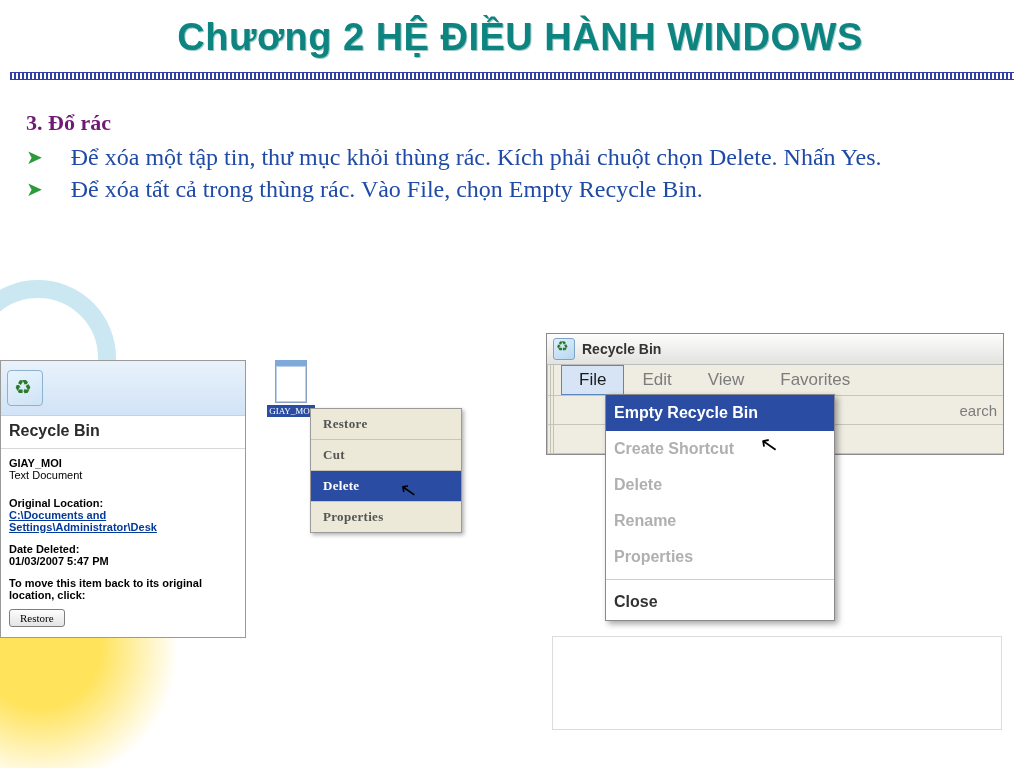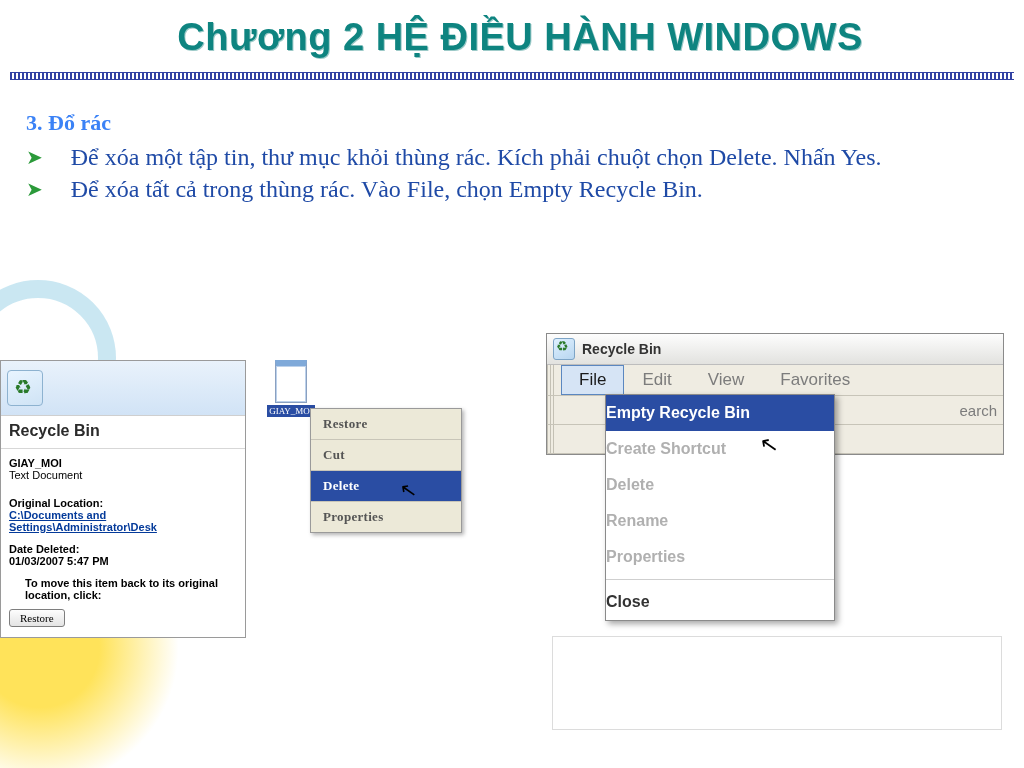--- a/index.html
+++ b/index.html
@@ -53,21 +53,21 @@
     background:
       repeating-linear-gradient(90deg, #3141a3 0 2px, #fff 2px 4px);
     border-top: 1px solid #3141a3;
     border-bottom: 1px solid #3141a3;
     z-index: 2;
   }
   .section-heading {
     position: absolute;
     left: 26px;
     top: 110px;
-    color: #3b82f6;
+    color: #701a75;
     font-size: 22px;
     font-family: "Times New Roman", serif;
     font-weight: 700;
     z-index: 2;
   }
   .bullet-row {
     position: absolute;
     left: 26px;
     display: flex;
     align-items: flex-start;
@@ -255,21 +255,21 @@
     position:absolute;
     left: 58px; top: 60px;
     width: 228px;
     background:#fff;
     border:1px solid #8a8a8a;
     box-shadow: 3px 3px 6px rgba(0,0,0,.35);
     font-size:16px; font-weight:700; color:#b0b0b0;
     z-index:5;
   }
   .win-right .dropdown .di {
-    padding:9px 0;
+    padding:9px 8px;
   }
   .win-right .dropdown .di.enabled { color:#333; }
   .win-right .dropdown .di.sel { background:#2a4da3; color:#fff; }
   .win-right .dropdown .sep { height:1px; background:#cfcfcf; margin:4px 0; }
 
   .cursor-right {
     position:absolute; left:760px; top:432px;
     font-size:22px; color:#000; z-index:6;
     transform: rotate(-10deg);
   }
@@ -308,21 +308,21 @@
     <div class="bin-icon"></div>
   </div>
   <div class="rb-title">Recycle Bin</div>
   <div class="details">
     <div class="strong">GIAY_MOI</div>
     <div>Text Document</div>
     <div style="margin-top:16px;" class="strong">Original Location:</div>
     <a href="#">C:\Documents and Settings\Administrator\Desk</a>
     <div style="margin-top:10px;" class="strong">Date Deleted:</div>
     <div class="strong">01/03/2007 5:47 PM</div>
-    <div style="margin-top:10px;margin-left:16px;" class="strong">To move this item back to its original location, click:</div>
+    <div style="margin-top:10px;" class="strong">To move this item back to its original location, click:</div>
     <button class="restore-btn">Restore</button>
   </div>
 </div>
 
 <div class="file-icon-block">
   <div class="np"></div>
   <span class="lbl">GIAY_MOI</span>
 </div>
 
 <div class="ctx-menu">

